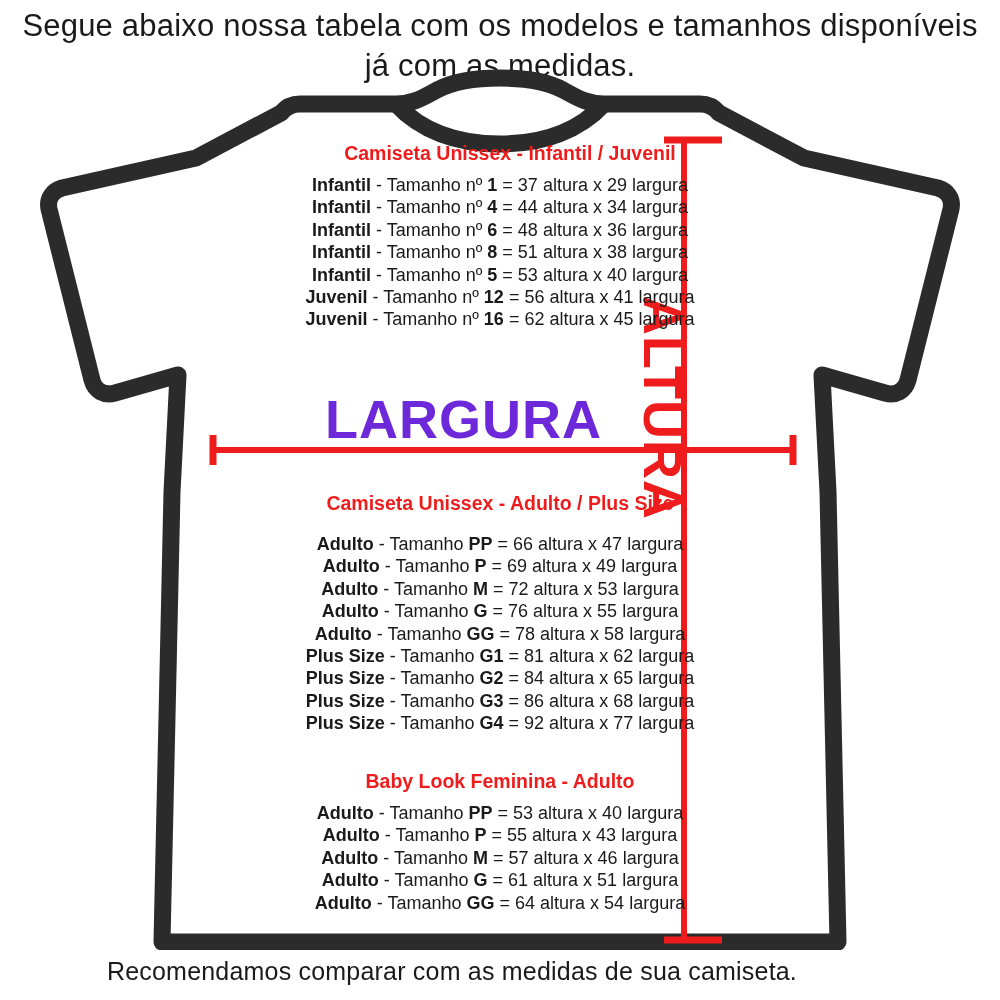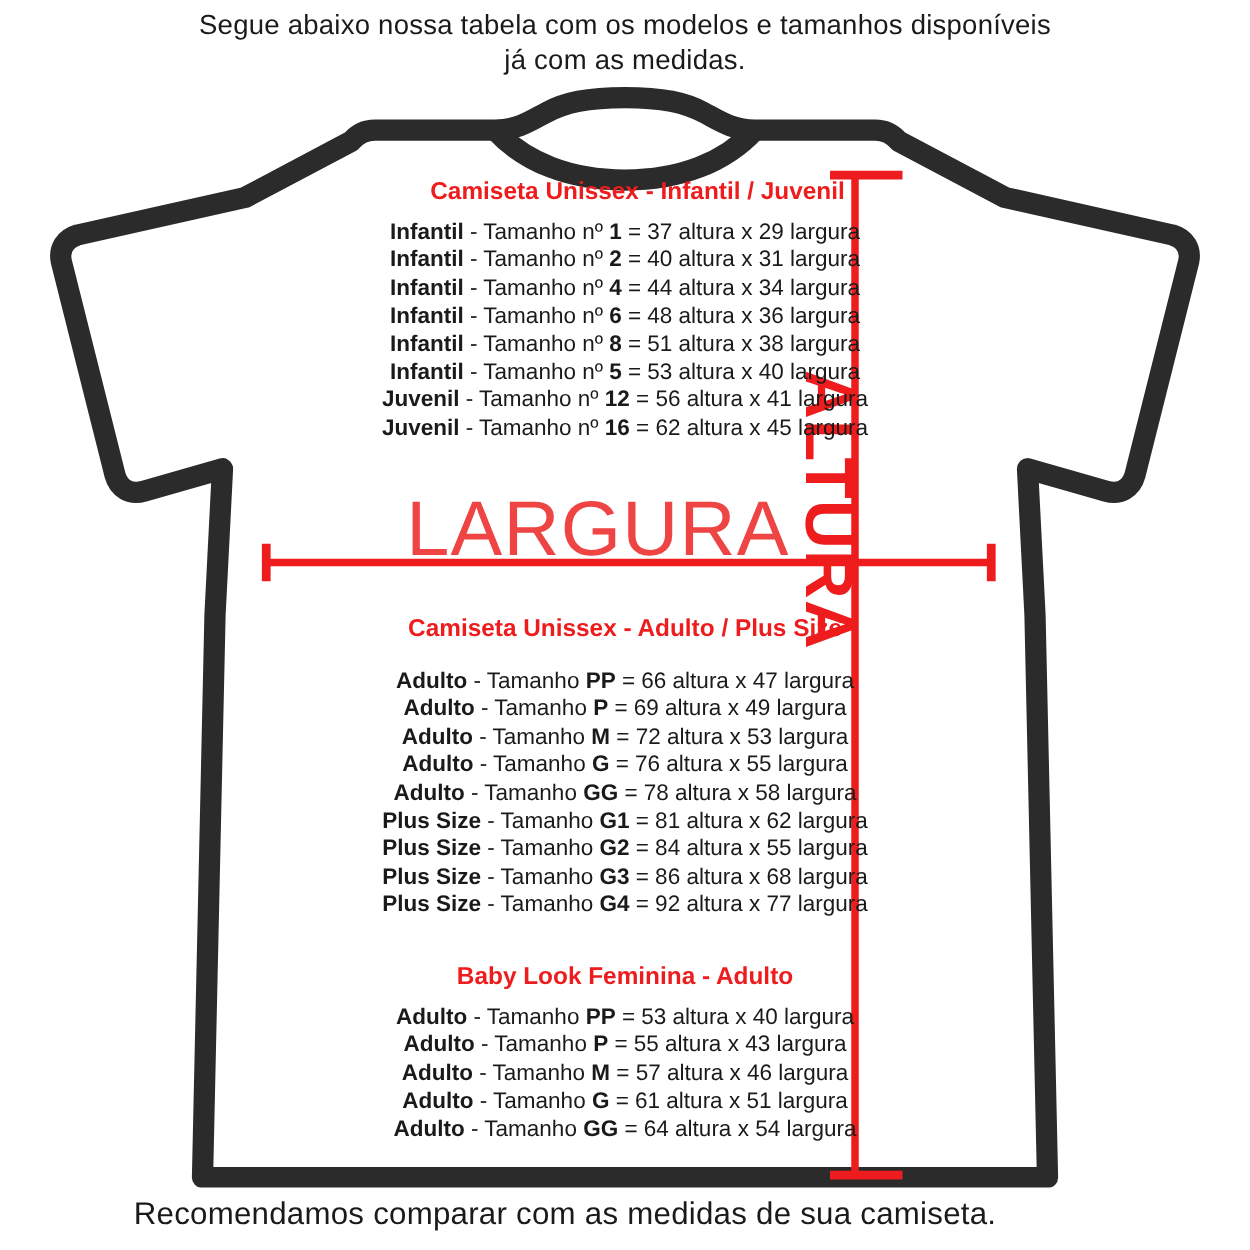--- a/index.html
+++ b/index.html
@@ -19,21 +19,21 @@
     background: #ffffff;
   }
 
   
   .top-heading {
     position: absolute;
     left: 0;
     top: 6px;
     width: 1000px;
     text-align: center;
-    font-size: 22px;
+    font-size: 31px;
     line-height: 1.28;
     color: #1a1a1a;
     letter-spacing: 0.2px;
   }
   .bottom-heading {
     position: absolute;
     left: 0;
     top: 957px;
     width: 904px;
     text-align: center;
@@ -47,23 +47,23 @@
     position: absolute;
     left: 0;
     top: 60px;
   }
 
   
   .largura-label {
     position: absolute;
     left: 325px;
     top: 388px;
-    font-size: 62px;
-    font-weight: normal;
-    color: #ef4444;
+    font-size: 54px;
+    font-weight: bold;
+    color: #6d28d9;
     letter-spacing: 1px;
   }
   .altura-label {
     position: absolute;
     left: 694px;
     top: 296px;
     font-size: 54px;
     font-weight: bold;
     color: #ee1c1c;
     letter-spacing: 1px;
@@ -156,40 +156,39 @@
     </g>
   </svg>
 
   <div class="largura-label">LARGURA</div>
   <div class="altura-label">ALTURA</div>
 
   <div class="block" id="block-infantil">
     <div class="block-title">Camiseta Unissex - Infantil / Juvenil</div>
     <div class="rows">
       <div class="row"><b>Infantil</b><span> - Tamanho nº </span><b>1</b><span> = 37 altura x 29 largura</span></div>
-      <div class="row"><b>Infantil</b><span> - Tamanho nº </span><b>2</b><span> = 40 altura x 31 largura</span></div>
       <div class="row"><b>Infantil</b><span> - Tamanho nº </span><b>4</b><span> = 44 altura x 34 largura</span></div>
       <div class="row"><b>Infantil</b><span> - Tamanho nº </span><b>6</b><span> = 48 altura x 36 largura</span></div>
       <div class="row"><b>Infantil</b><span> - Tamanho nº </span><b>8</b><span> = 51 altura x 38 largura</span></div>
       <div class="row"><b>Infantil</b><span> - Tamanho nº </span><b>5</b><span> = 53 altura x 40 largura</span></div>
       <div class="row"><b>Juvenil</b><span> - Tamanho nº </span><b>12</b><span> = 56 altura x 41 largura</span></div>
       <div class="row"><b>Juvenil</b><span> - Tamanho nº </span><b>16</b><span> = 62 altura x 45 largura</span></div>
     </div>
   </div>
 
   <div class="block" id="block-adulto">
     <div class="block-title">Camiseta Unissex - Adulto / Plus Size</div>
     <div class="rows">
       <div class="row"><b>Adulto</b><span> - Tamanho </span><b>PP</b><span> = 66 altura x 47 largura</span></div>
       <div class="row"><b>Adulto</b><span> - Tamanho </span><b>P</b><span> = 69 altura x 49 largura</span></div>
       <div class="row"><b>Adulto</b><span> - Tamanho </span><b>M</b><span> = 72 altura x 53 largura</span></div>
       <div class="row"><b>Adulto</b><span> - Tamanho </span><b>G</b><span> = 76 altura x 55 largura</span></div>
       <div class="row"><b>Adulto</b><span> - Tamanho </span><b>GG</b><span> = 78 altura x 58 largura</span></div>
       <div class="row"><b>Plus Size</b><span> - Tamanho </span><b>G1</b><span> = 81 altura x 62 largura</span></div>
-      <div class="row"><b>Plus Size</b><span> - Tamanho </span><b>G2</b><span> = 84 altura x 55 largura</span></div>
+      <div class="row"><b>Plus Size</b><span> - Tamanho </span><b>G2</b><span> = 84 altura x 65 largura</span></div>
       <div class="row"><b>Plus Size</b><span> - Tamanho </span><b>G3</b><span> = 86 altura x 68 largura</span></div>
       <div class="row"><b>Plus Size</b><span> - Tamanho </span><b>G4</b><span> = 92 altura x 77 largura</span></div>
     </div>
   </div>
 
   <div class="block" id="block-babylook">
     <div class="block-title">Baby Look Feminina - Adulto</div>
     <div class="rows">
       <div class="row"><b>Adulto</b><span> - Tamanho </span><b>PP</b><span> = 53 altura x 40 largura</span></div>
       <div class="row"><b>Adulto</b><span> - Tamanho </span><b>P</b><span> = 55 altura x 43 largura</span></div>

